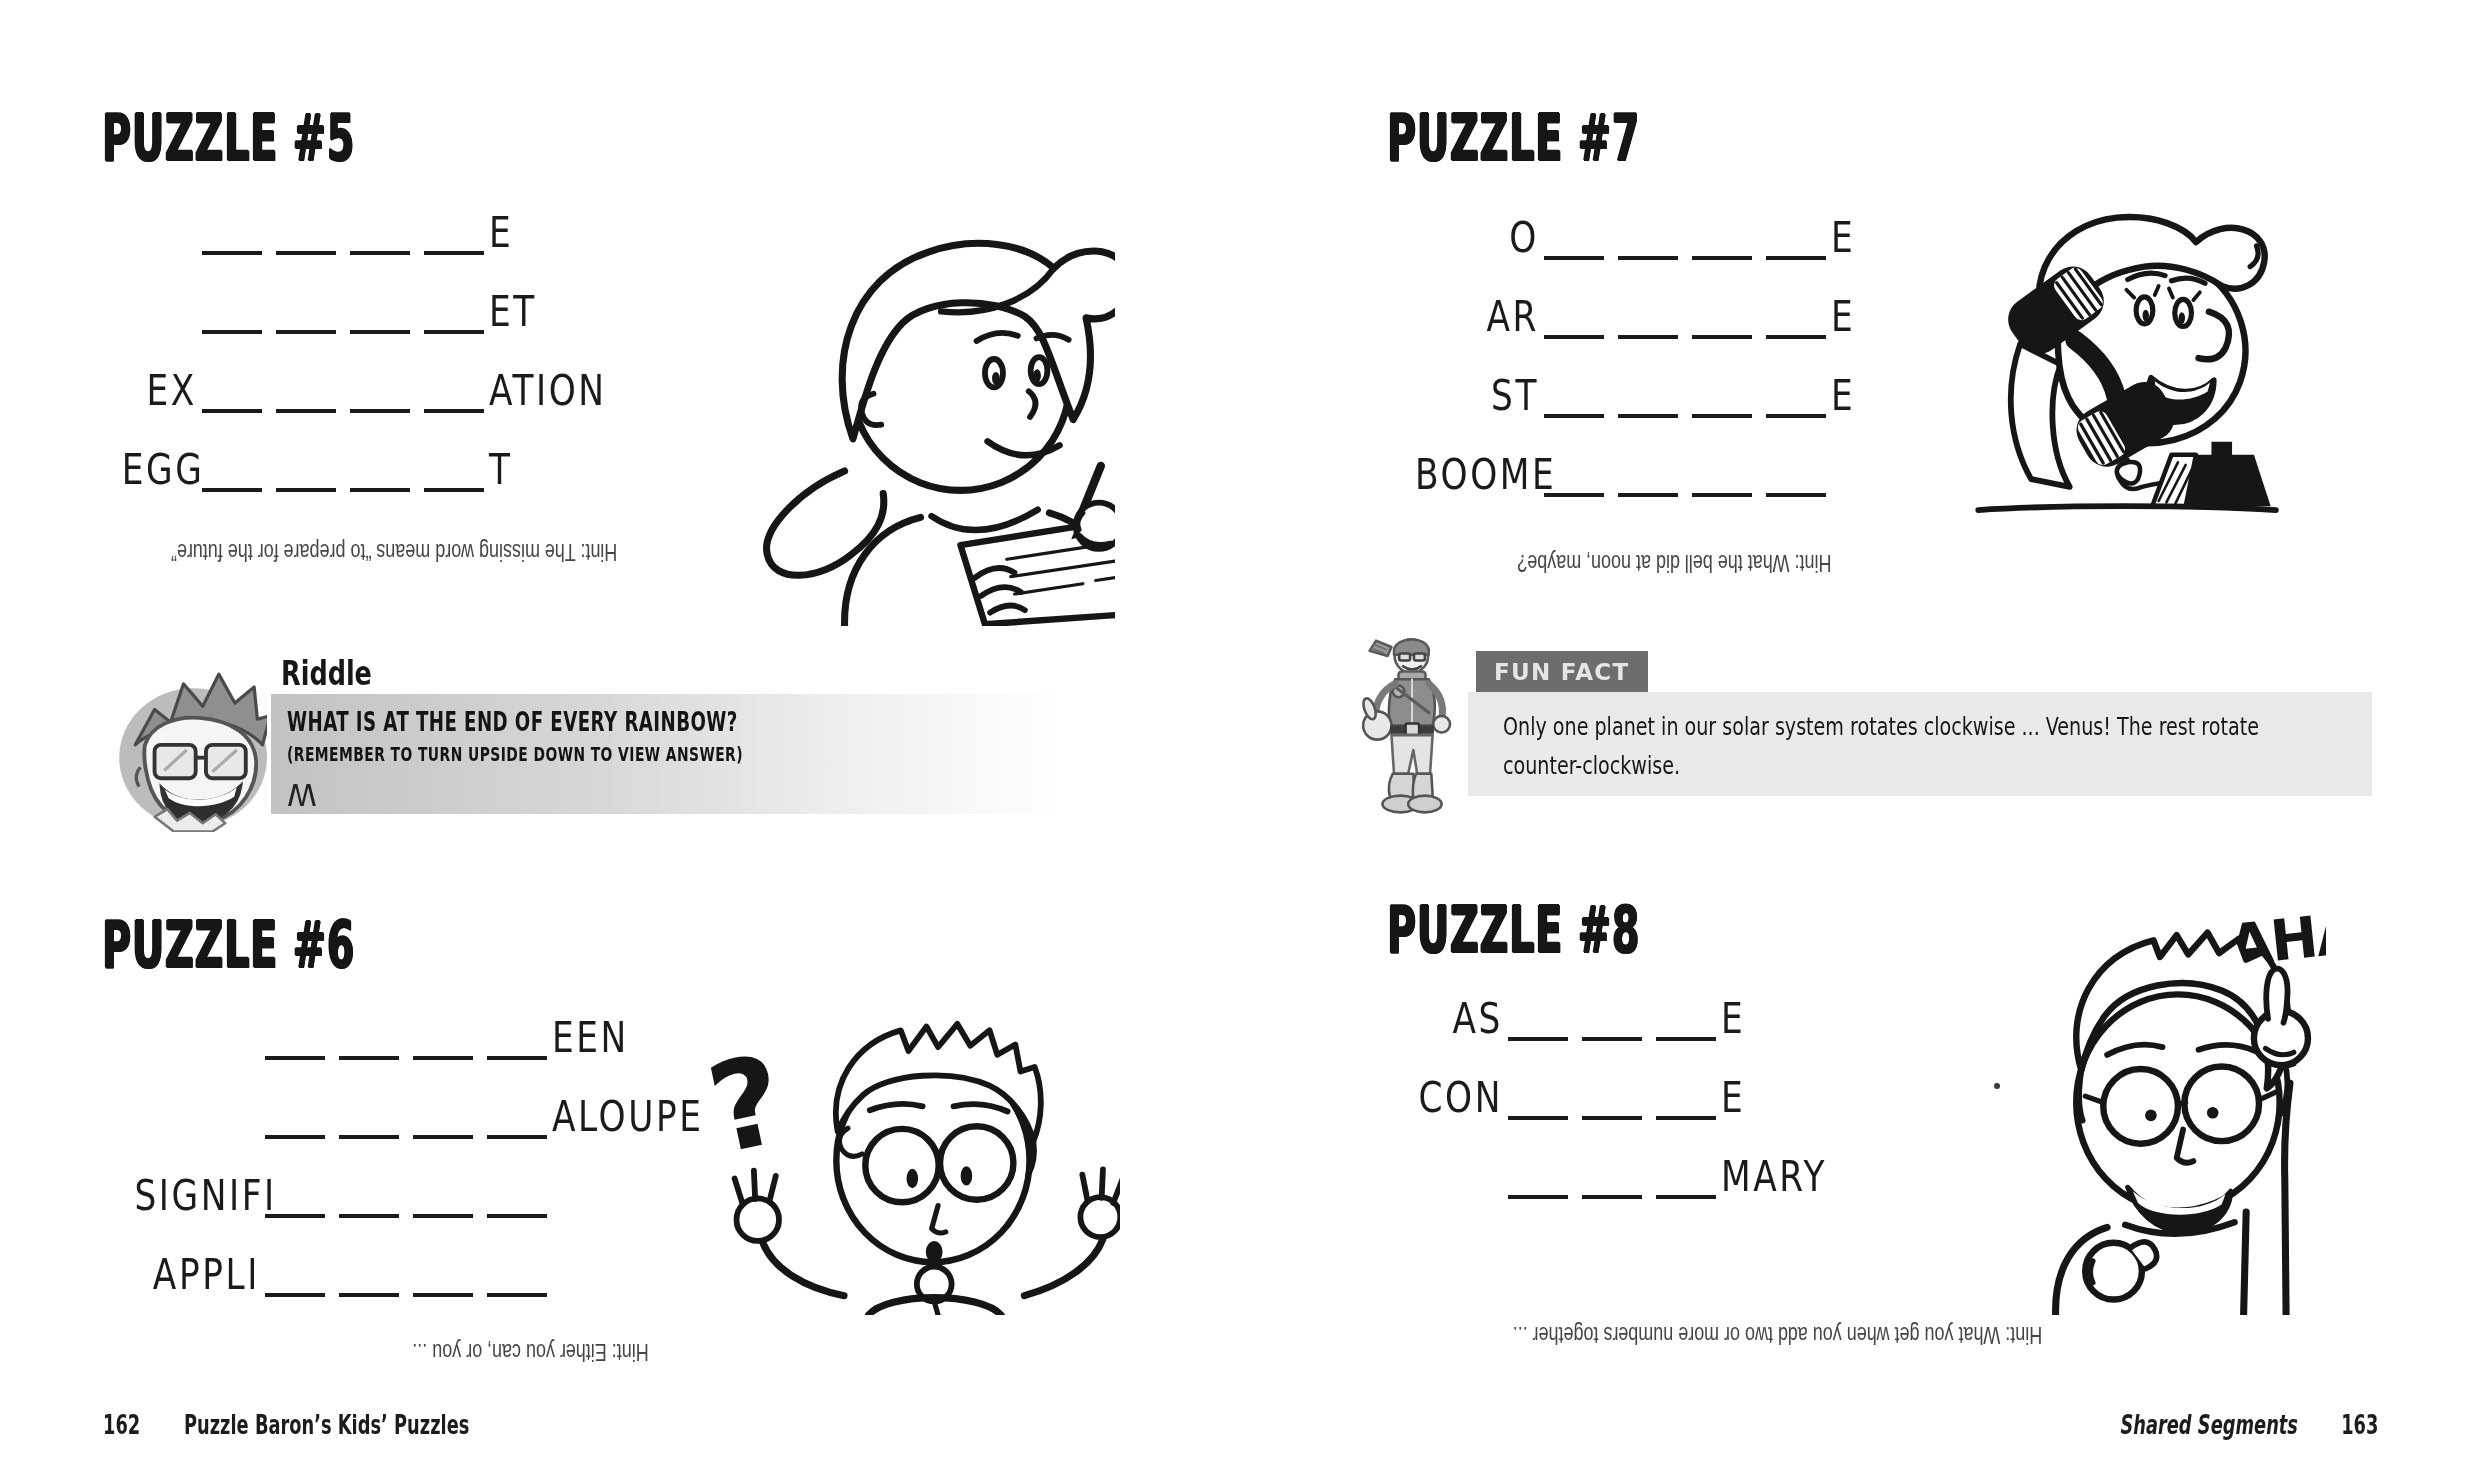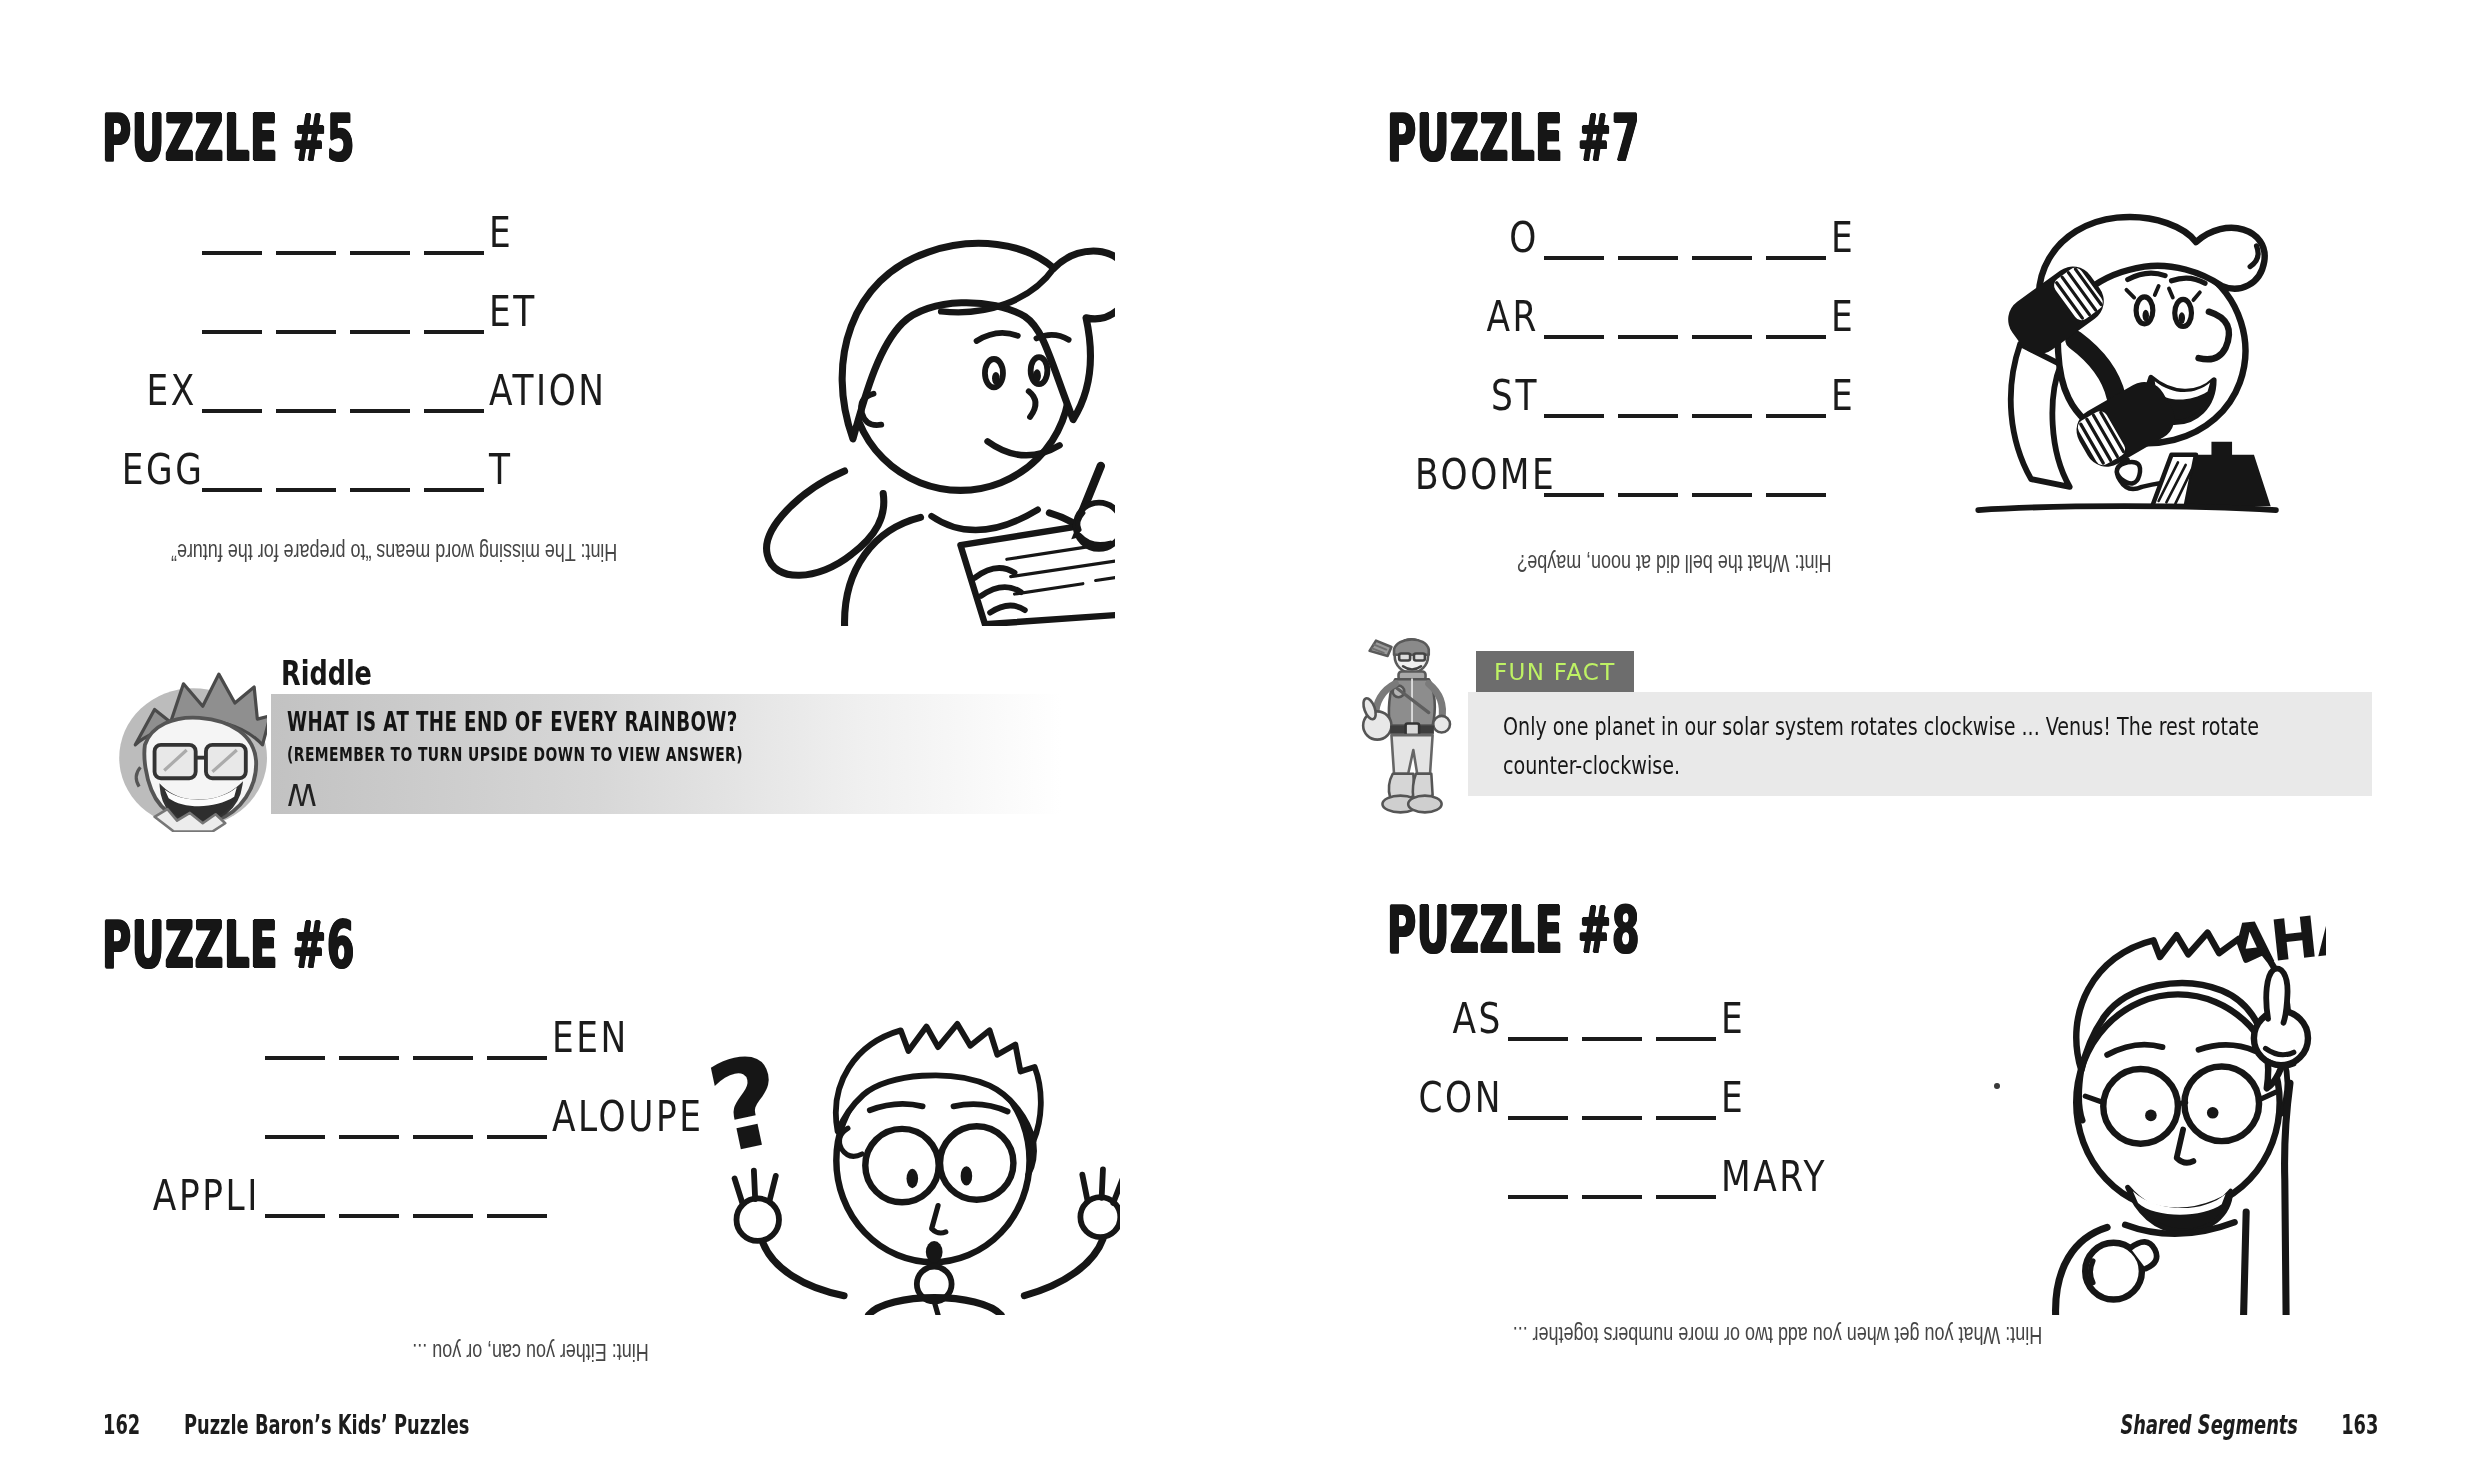--- a/index.html
+++ b/index.html
@@ -52,22 +52,22 @@
     transform:scaleX(.70); transform-origin:left top; white-space:nowrap;
   }
   .riddle-note {
     margin-top:6.4px; font-size:19.3px; font-weight:bold; color:#141414; letter-spacing:0.6px;
     transform:scaleX(.72); transform-origin:left top; white-space:nowrap;
   }
   .riddle-answer { margin-top:10.3px; font-size:30px; color:#222; }
   .riddle-answer span { display:inline-block; transform:rotate(180deg); }
   
   .ff-badge {
-    position:absolute; left:1476px; top:612px; background:#6d6d6d; color:#bef264;
-    font-size:23px; font-weight:normal; letter-spacing:1.3px; padding:7.7px 18px; white-space:nowrap;
+    position:absolute; left:1476px; top:612px; background:#6d6d6d; color:#e5e5e5;
+    font-size:23px; font-weight:bold; letter-spacing:1.3px; padding:7.7px 18px; white-space:nowrap;
   }
   .ff-box { position:absolute; left:1468px; top:653px; width:904px; height:104px; background:#e9e9e9; }
   .ff-text {
     position:absolute; left:1503px; top:668px; width:1018px; font-size:24.5px; line-height:39px;
     color:#161616; transform:scaleX(.78); transform-origin:left top;
   }
   
   .foot { position:absolute; top:1370px; font-size:27px; font-weight:bold; color:#1c1c1c; white-space:nowrap; }
   .cond-left  { transform:scaleX(.66); transform-origin:left top; }
   .cond-right { transform:scaleX(.66); transform-origin:right top; }
@@ -201,20 +201,30 @@
       </div>
       <div class="word-row">
         <span class="letters wr-prefix"></span>
         <span class="wr-blanks">
           <span class="blank"></span>
           <span class="blank"></span>
           <span class="blank"></span>
           <span class="blank"></span>
         </span>
         <span class="letters wr-suffix">ALOUPE</span>
+      </div>
+      <div class="word-row">
+        <span class="letters wr-prefix">SIGNIFI</span>
+        <span class="wr-blanks">
+          <span class="blank"></span>
+          <span class="blank"></span>
+          <span class="blank"></span>
+          <span class="blank"></span>
+        </span>
+        <span class="letters wr-suffix"></span>
       </div>
       <div class="word-row">
         <span class="letters wr-prefix">APPLI</span>
         <span class="wr-blanks">
           <span class="blank"></span>
           <span class="blank"></span>
           <span class="blank"></span>
           <span class="blank"></span>
         </span>
         <span class="letters wr-suffix"></span>

